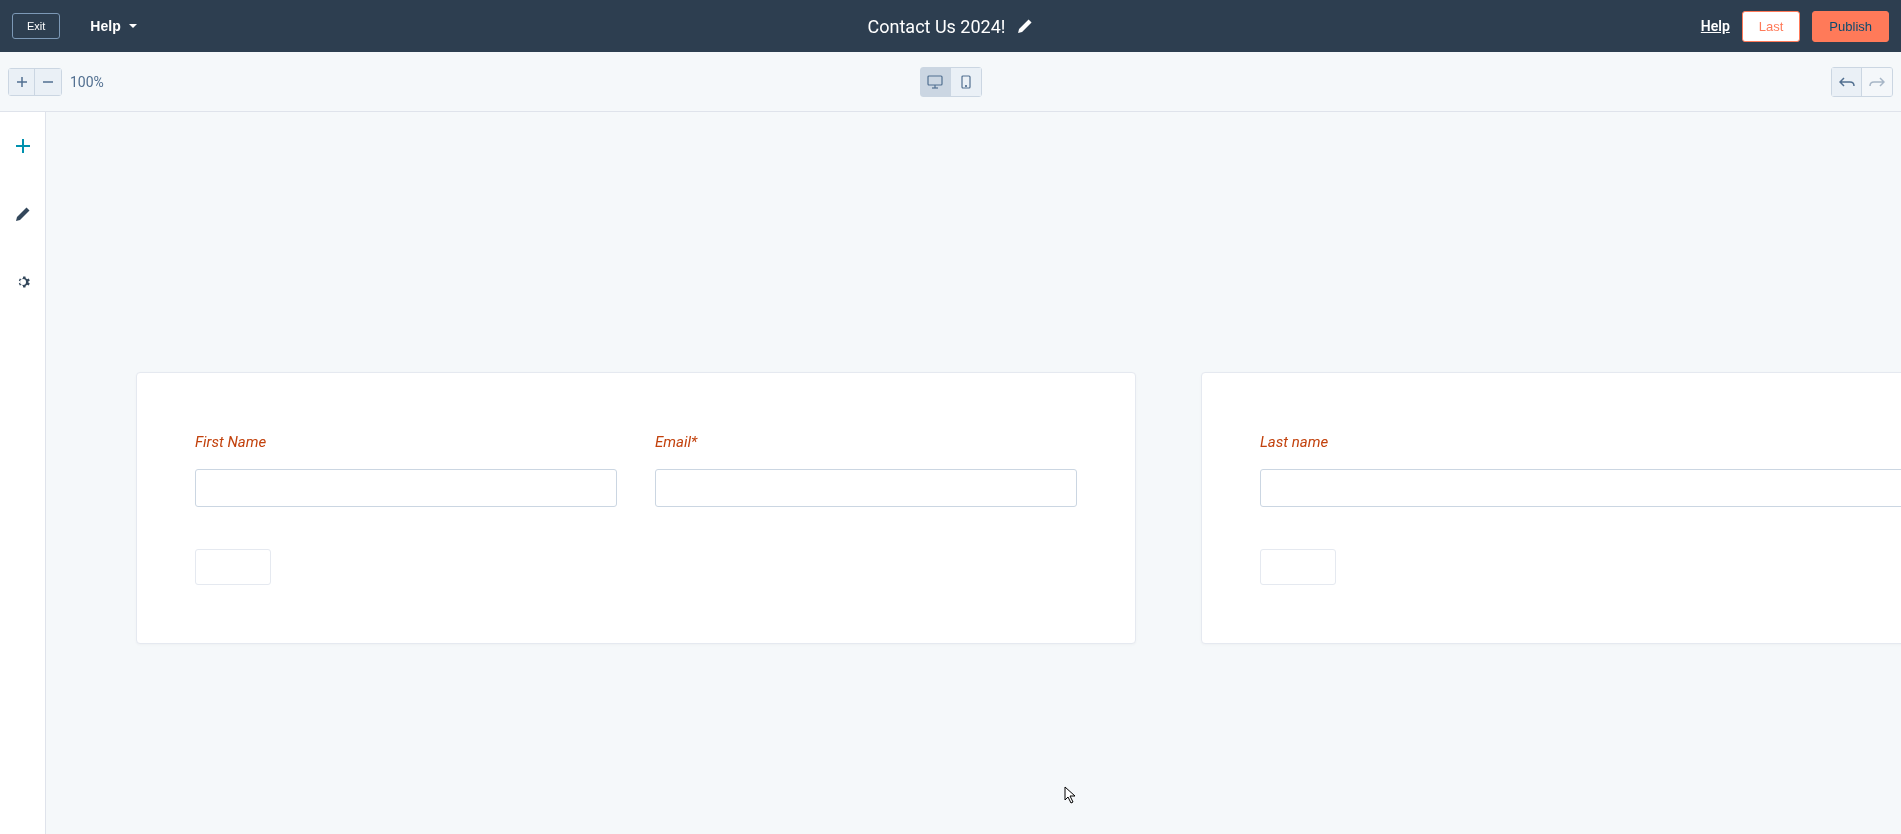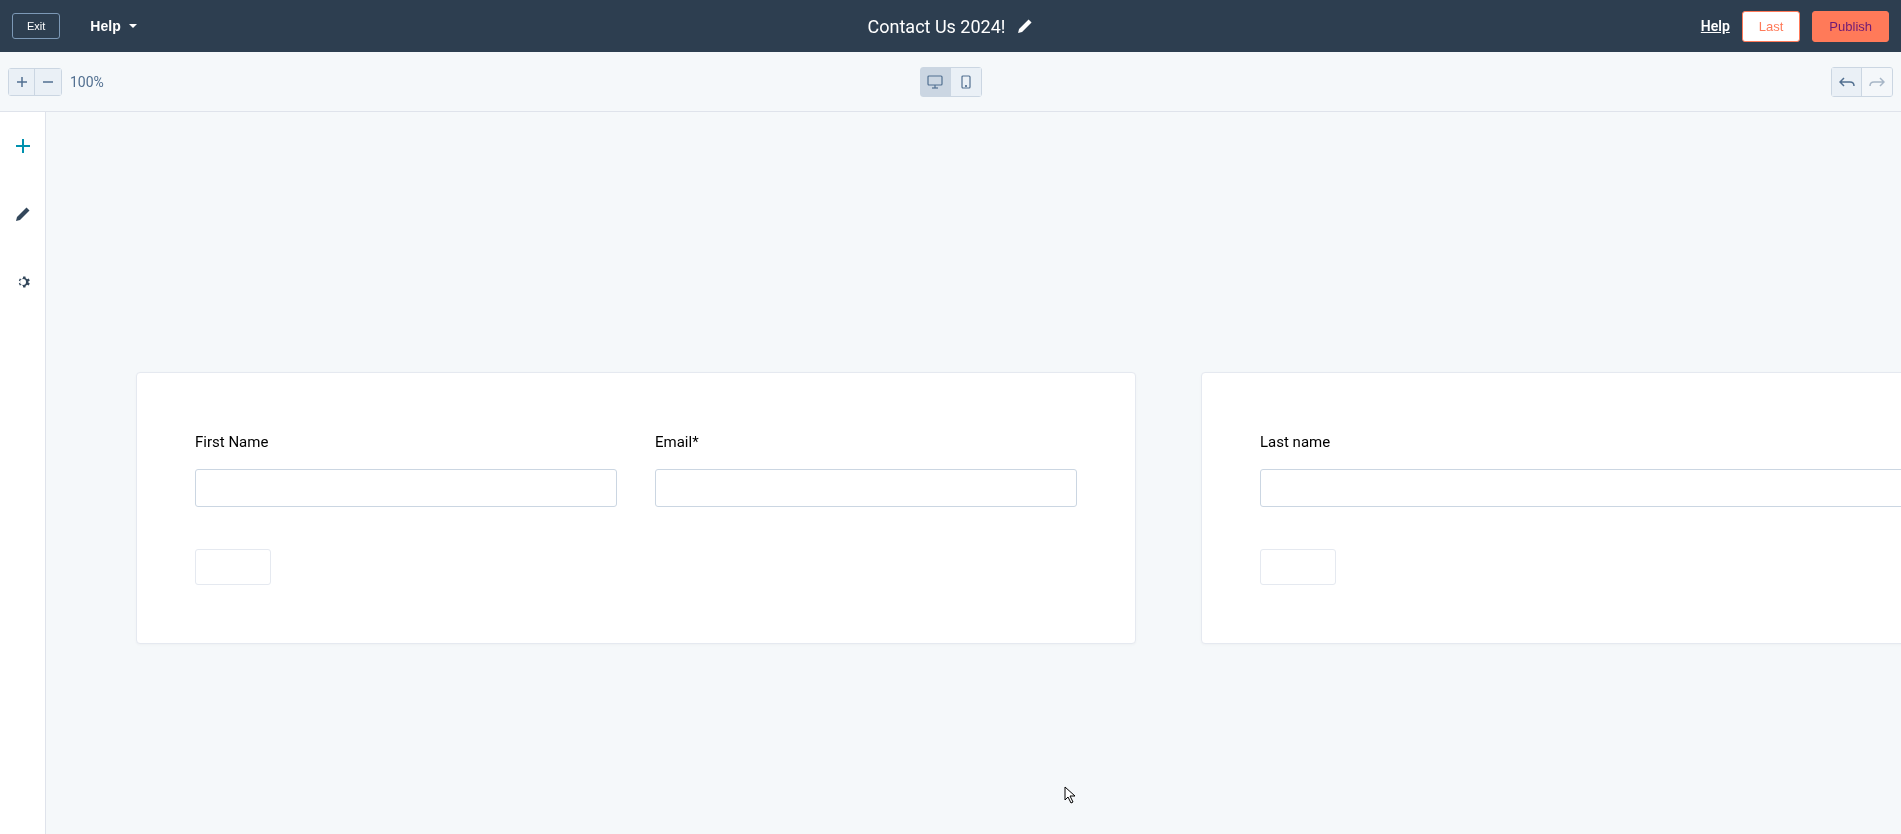--- a/index.html
+++ b/index.html
@@ -102,21 +102,21 @@
       color: #ff7a59;
       padding: 7px 16px;
       border-radius: 3px;
       font-size: 13px;
       cursor: pointer;
     }
     
     .publish-btn {
       background: #ff7a59;
       border: 1px solid #ff7a59;
-      color: #701a75;
+      color: #0c4a6e;
       padding: 7px 16px;
       border-radius: 3px;
       font-size: 13px;
       cursor: pointer;
     }
     
     
     .toolbar {
       background: #f5f8fa;
       height: 60px;
@@ -282,23 +282,24 @@
       gap: 38px;
       margin-bottom: 42px;
     }
     
     .field-group {
       flex: 1;
     }
     
     .field-label {
       display: block;
-      color: #000000;
+      color: #c2410c;
       font-size: 15px;
       margin-bottom: 18px;
+      font-style: italic;
     }
     
     .field-input {
       width: 100%;
       height: 38px;
       border: 1px solid #cbd6e2;
       border-radius: 3px;
       padding: 0 10px;
       font-size: 14px;
       background: #fff;

